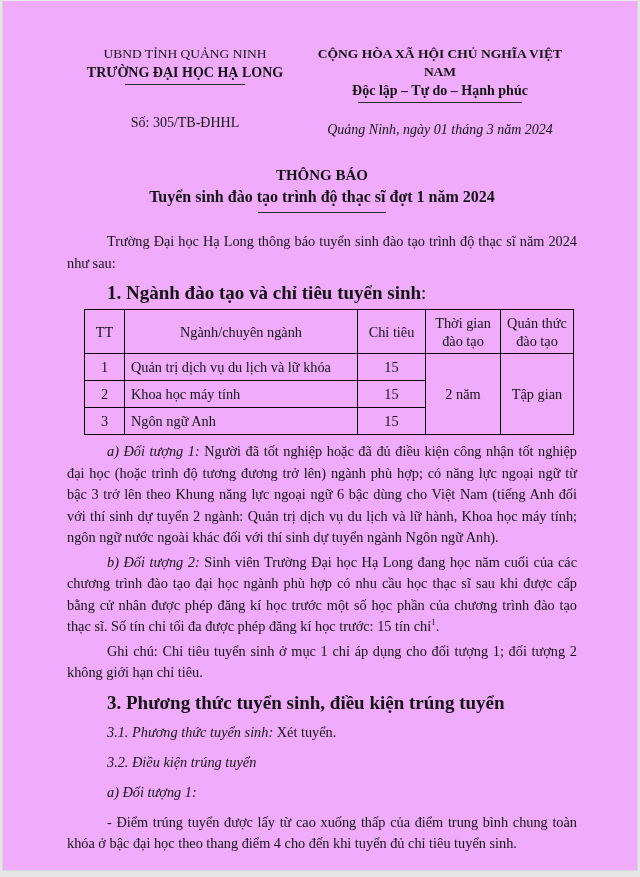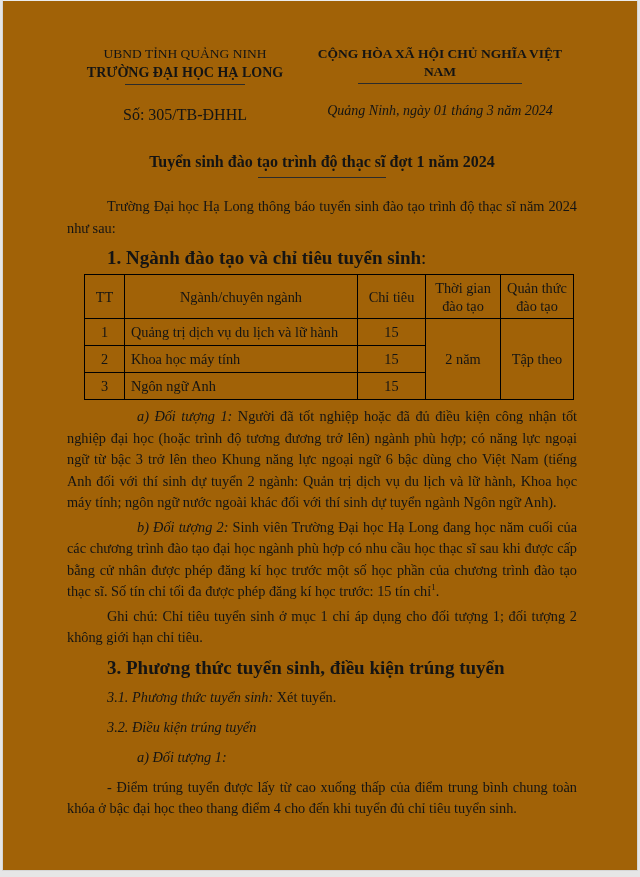--- a/index.html
+++ b/index.html
@@ -7,37 +7,37 @@
   body {
     width:640px;
     font-family:"Liberation Serif","DejaVu Serif",serif;
     color:#141414;
     -webkit-font-smoothing:antialiased;
   }
   .page {
     width:636px;
     height:871px;
     margin:0 auto;
-    background:#a16207;
+    background:#f0abfc;
     border:1px solid #d6d6d6;
     border-top-color:#ececec;
     padding:44px 60px 0 64px;
     overflow:hidden;
   }
   
   .hdr { display:flex; }
   .hdr-left { width:236px; text-align:center; }
   .hdr-right { flex:1; text-align:center; }
   .hdr-line1 { font-size:13.5px; line-height:18px; }
   .hdr-line1.bold { font-weight:bold; }
   .hdr-line2 { font-size:14px; font-weight:bold; line-height:19px; }
   .rule { border-top:1px solid #2b2b2b; height:0; margin:2px auto 0; }
   .rule-org { width:120px; }
   .rule-motto { width:164px; }
-  .doc-number { font-size:16px; margin-top:21px; }
+  .doc-number { font-size:14px; margin-top:30px; }
   .date-line { font-size:14px; font-style:italic; margin-top:19px; }
   
   .title-block { text-align:center; margin-top:27px; }
   .title-line1 { font-size:15px; font-weight:bold; line-height:21px; }
   .title-line2 { font-size:16px; font-weight:bold; line-height:22px; }
   .rule-title { width:128px; margin-top:4px; border-top:1px solid #2b2b2b; }
   
   .para {
     font-size:14.3px;
     line-height:21.5px;
@@ -54,21 +54,21 @@
     line-height:21px;
   }
   .heading .colon { font-weight:normal; }
   .subline {
     font-size:14.3px;
     line-height:21px;
     padding-left:40px;
     margin:9px 0;
   }
   .bi { font-weight:normal; font-style:italic; }
-  .it { font-style:italic;margin-left:30px; }
+  .it { font-style:italic; }
   sup { font-size:9px; line-height:0; }
   
   table.tbl {
     border-collapse:collapse;
     margin:6px 0 6px 17px;
     table-layout:fixed;
     width:489px;
     padding-left:12px;
   }
   .tbl th, .tbl td {
@@ -95,26 +95,28 @@
 
   <div class="hdr">
     <div class="hdr-left">
       <div class="hdr-line1">UBND TỈNH QUẢNG NINH</div>
       <div class="hdr-line2">TRƯỜNG ĐẠI HỌC HẠ LONG</div>
       <div class="rule rule-org"></div>
       <div class="doc-number">Số: 305/TB-ĐHHL</div>
     </div>
     <div class="hdr-right">
       <div class="hdr-line1 bold">CỘNG HÒA XÃ HỘI CHỦ NGHĨA VIỆT NAM</div>
+      <div class="hdr-line2">Độc lập – Tự do – Hạnh phúc</div>
       <div class="rule rule-motto"></div>
       <div class="date-line">Quảng Ninh, ngày 01 tháng 3 năm 2024</div>
     </div>
   </div>
 
   <div class="title-block">
+    <div class="title-line1">THÔNG BÁO</div>
     <div class="title-line2">Tuyển sinh đào tạo trình độ thạc sĩ đợt 1 năm 2024</div>
     <div class="rule rule-title"></div>
   </div>
 
   <p class="para intro">Trường Đại học Hạ Long thông báo tuyển sinh đào tạo trình độ thạc sĩ năm 2024 như sau:</p>
 
   <div class="heading"><span>1. Ngành đào tạo và chỉ tiêu tuyển sinh</span><span class="colon">:</span></div>
 
   <table class="tbl">
     <colgroup>
@@ -129,24 +131,24 @@
         <th>TT</th>
         <th>Ngành/chuyên ngành</th>
         <th>Chỉ tiêu</th>
         <th>Thời gian đào tạo</th>
         <th>Quản thức đào tạo</th>
       </tr>
     </thead>
     <tbody>
       <tr>
         <td>1</td>
-        <td class="cell-nganh">Quảng trị dịch vụ du lịch và lữ hành</td>
+        <td class="cell-nganh">Quản trị dịch vụ du lịch và lữ khóa</td>
         <td>15</td>
         <td rowspan="3">2 năm</td>
-        <td rowspan="3">Tập theo</td>
+        <td rowspan="3">Tập gian</td>
       </tr>
       <tr>
         <td>2</td>
         <td class="cell-nganh">Khoa học máy tính</td>
         <td>15</td>
       </tr>
       <tr>
         <td>3</td>
         <td class="cell-nganh">Ngôn ngữ Anh</td>
         <td>15</td>

